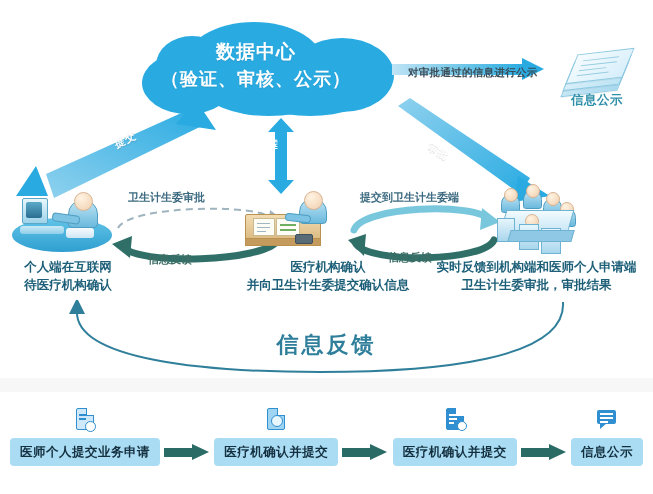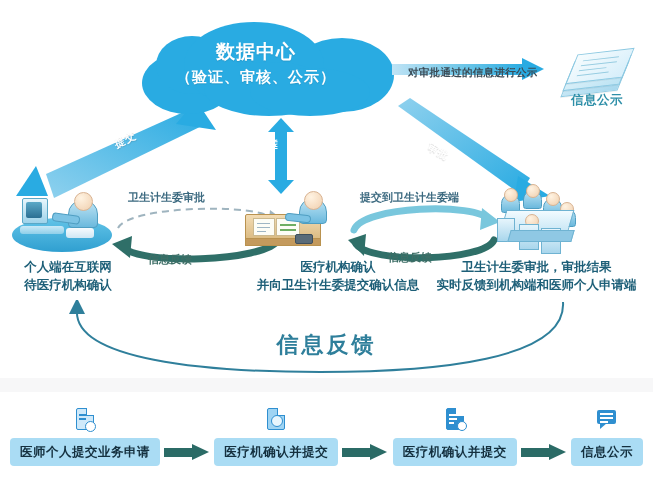--- a/index.html
+++ b/index.html
@@ -27,21 +27,21 @@
   #cloud .c4{left:62px;top:40px;width:130px;height:54px;}
   #cloud .c5{left:14px;top:14px;width:72px;height:58px;}
   #cloud .c6{left:108px;top:46px;width:120px;height:48px;}
   #cloud-text{
     position:absolute;left:128px;top:38px;width:256px;height:70px;
     color:#ffffff;text-align:center;z-index:6;
     font-size:19px;font-weight:bold;line-height:1.45;
     letter-spacing:1px;
     text-shadow:0 1px 1px rgba(0,0,0,.10);
   }
-  #cloud-text .l2{font-size:15px;}
+  #cloud-text .l2{font-size:18px;}
 
   
   #ar-right{position:absolute;left:392px;top:58px;width:165px;height:22px;}
   #ar-right .bar{position:absolute;left:0;top:6px;width:132px;height:11px;
     background:linear-gradient(90deg,#bfe3f5 0%,#6cc6e8 55%,#29ABE2 100%);}
   #ar-right .hd{position:absolute;left:130px;top:0px;width:0;height:0;
     border-top:11px solid transparent;border-bottom:11px solid transparent;
     border-left:22px solid #29ABE2;}
   #lbl-publish{
     position:absolute;left:408px;top:66px;width:150px;
@@ -101,21 +101,21 @@
   
   #lbl-bigfb{
     position:absolute;left:0;top:330px;width:653px;text-align:center;
     font-size:22px;font-weight:bold;color:#2f7f9b;letter-spacing:3px;
   }
 
   
   .cap{position:absolute;text-align:center;font-size:12.5px;font-weight:bold;
     color:#1d5f78;line-height:1.45;white-space:nowrap;}
   #cap-a{left:0px;top:258px;width:136px;}
-  #cap-b{left:238px;top:258px;width:200px;}
+  #cap-b{left:228px;top:258px;width:200px;}
   #cap-c{left:420px;top:258px;width:233px;}
 
   
   .scene{position:absolute;}
 
   
   #scene-a{left:8px;top:192px;width:116px;height:64px;}
   .deskbase{position:absolute;border-radius:50%;
     background:linear-gradient(180deg,#63c4e8 0%,#2f9fd0 100%);}
   .tabletop{position:absolute;background:linear-gradient(180deg,#c9e9f7,#8fcfe9);
@@ -318,22 +318,22 @@
 
     <div class="cap" id="cap-a">
       <div>个人端在互联网</div>
       <div>待医疗机构确认</div>
     </div>
     <div class="cap" id="cap-b">
       <div>医疗机构确认</div>
       <div>并向卫生计生委提交确认信息</div>
     </div>
     <div class="cap" id="cap-c">
+      <div>实时反馈到机构端和医师个人申请端</div>
       <div>卫生计生委审批，审批结果</div>
-      <div>实时反馈到机构端和医师个人申请端</div>
     </div>
 
   </div>
 
   <div id="sep"></div>
 
   <div id="flow">
     <div id="flowrow">
 
       <div class="fbox">

